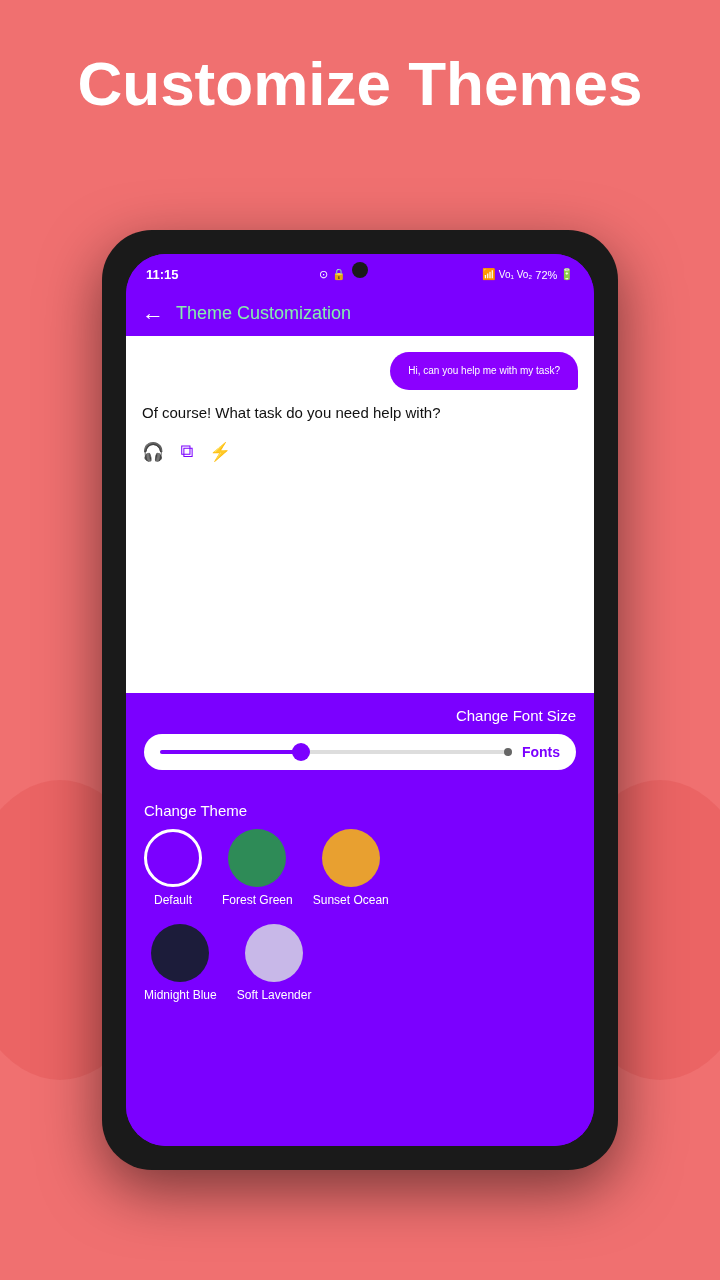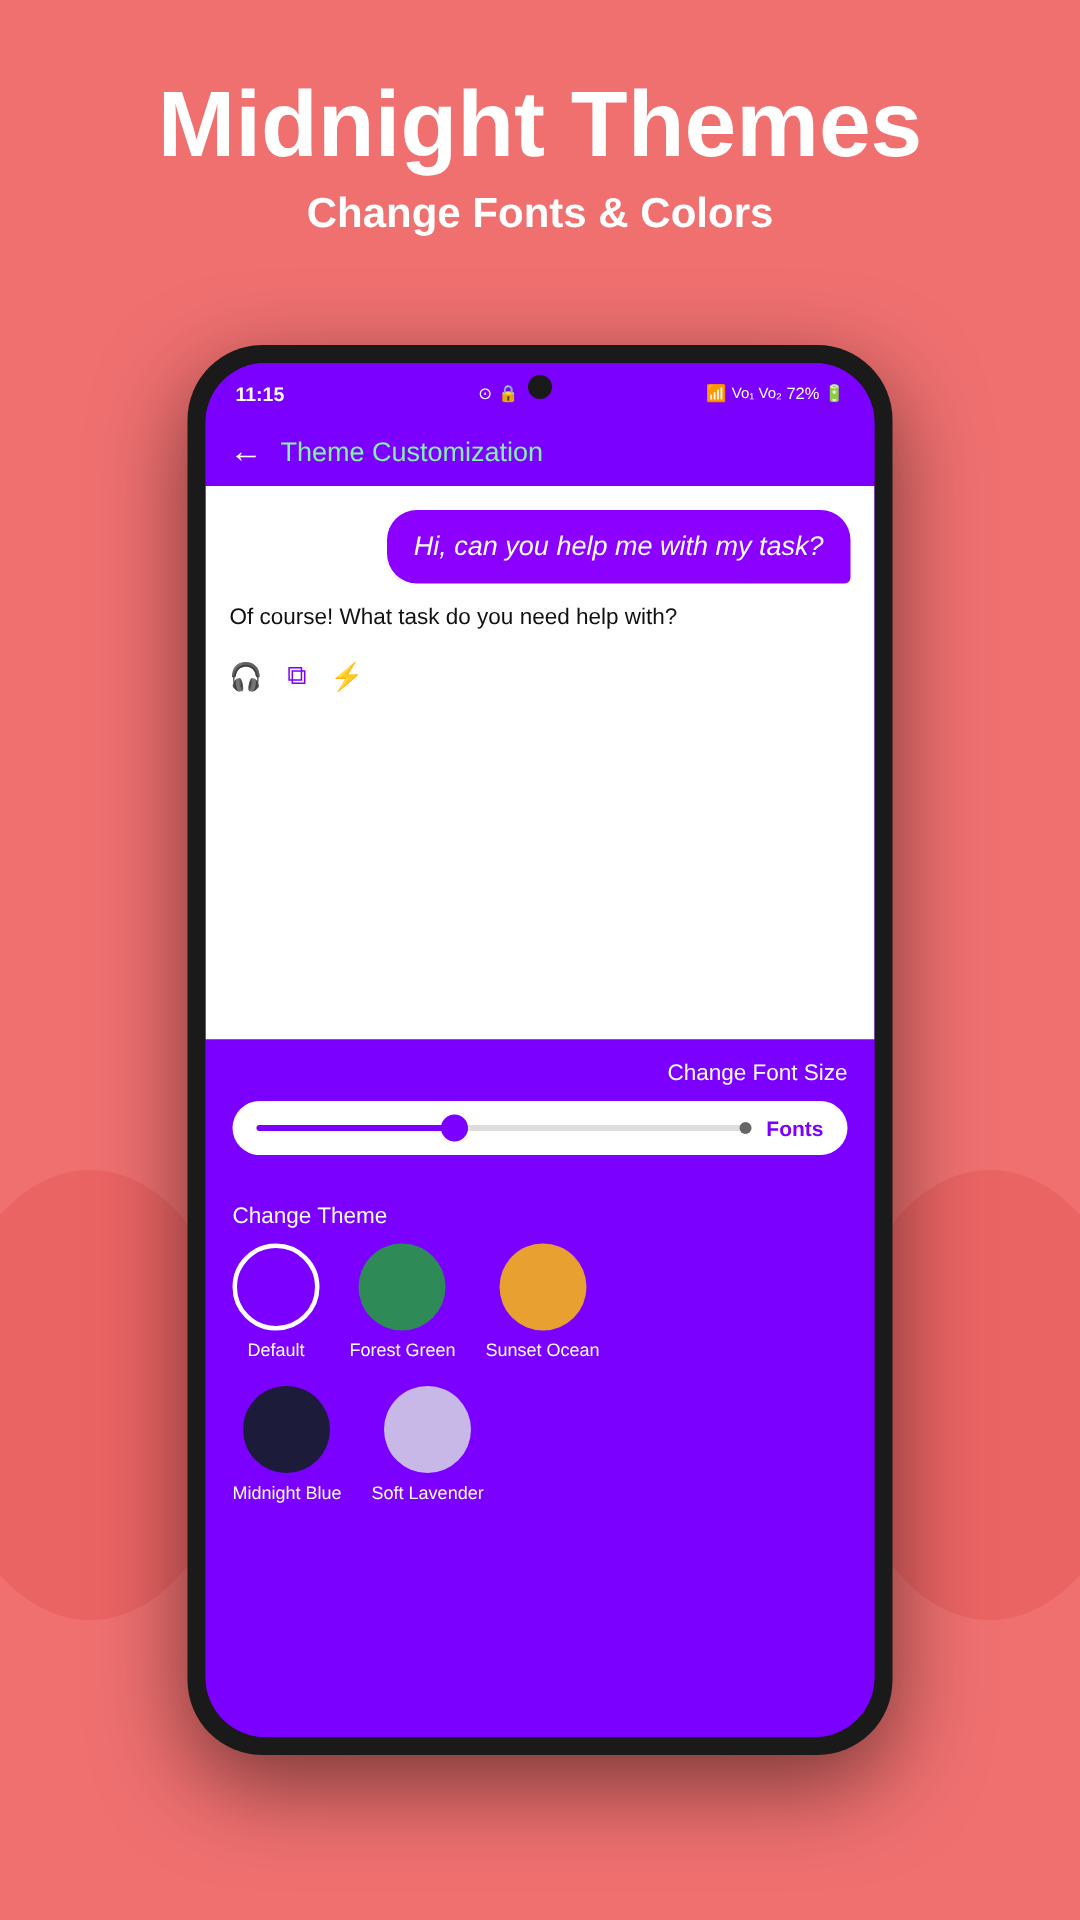--- a/index.html
+++ b/index.html
@@ -54,25 +54,25 @@
       color: white;
       margin-top: 8px;
     }
 
     
     .phone-frame {
       position: absolute;
       top: 230px;
       left: 50%;
       transform: translateX(-50%);
-      width: 470px;
+      width: 516px;
       height: 940px;
       background: #1a1a1a;
       border-radius: 50px;
-      padding: 12px;
+      padding: 24px;
       box-shadow: 0 20px 60px rgba(0,0,0,0.5);
     }
     .phone-screen {
       width: 100%;
       height: 100%;
       border-radius: 40px;
       overflow: hidden;
       background: #7B00FF;
       display: flex;
       flex-direction: column;
@@ -146,24 +146,23 @@
       gap: 12px;
     }
 
     
     .msg-outgoing {
       align-self: flex-end;
       background: #8B00FF;
       color: white;
       border-radius: 20px 20px 4px 20px;
       padding: 12px 18px;
-      font-size: 18px;
+      font-size: 10px;
       max-width: 80%;
       line-height: 1.4;
-      font-style: italic;
     }
 
     
     .msg-incoming {
       align-self: flex-start;
       max-width: 90%;
     }
     .msg-incoming-text {
       font-size: 15px;
       color: #111;
@@ -281,22 +280,21 @@
       line-height: 1.3;
     }
   </style>
 </head>
 <body>
 
 <div class="bg-blob-left"></div>
 <div class="bg-blob-right"></div>
 
 <div class="header-section">
-  <div class="header-title">Midnight Themes</div>
-  <div class="header-subtitle">Change Fonts &amp; Colors</div>
+  <div class="header-title">Customize Themes</div>
 </div>
 
 <div class="phone-frame">
   <div class="phone-screen">
 
     <div class="status-bar">
       <span class="status-time">11:15</span>
       <div class="status-icons-left">
         <span style="font-size:11px; color:white;">⊙</span>
         <span style="font-size:11px; color:white;">🔒</span>

